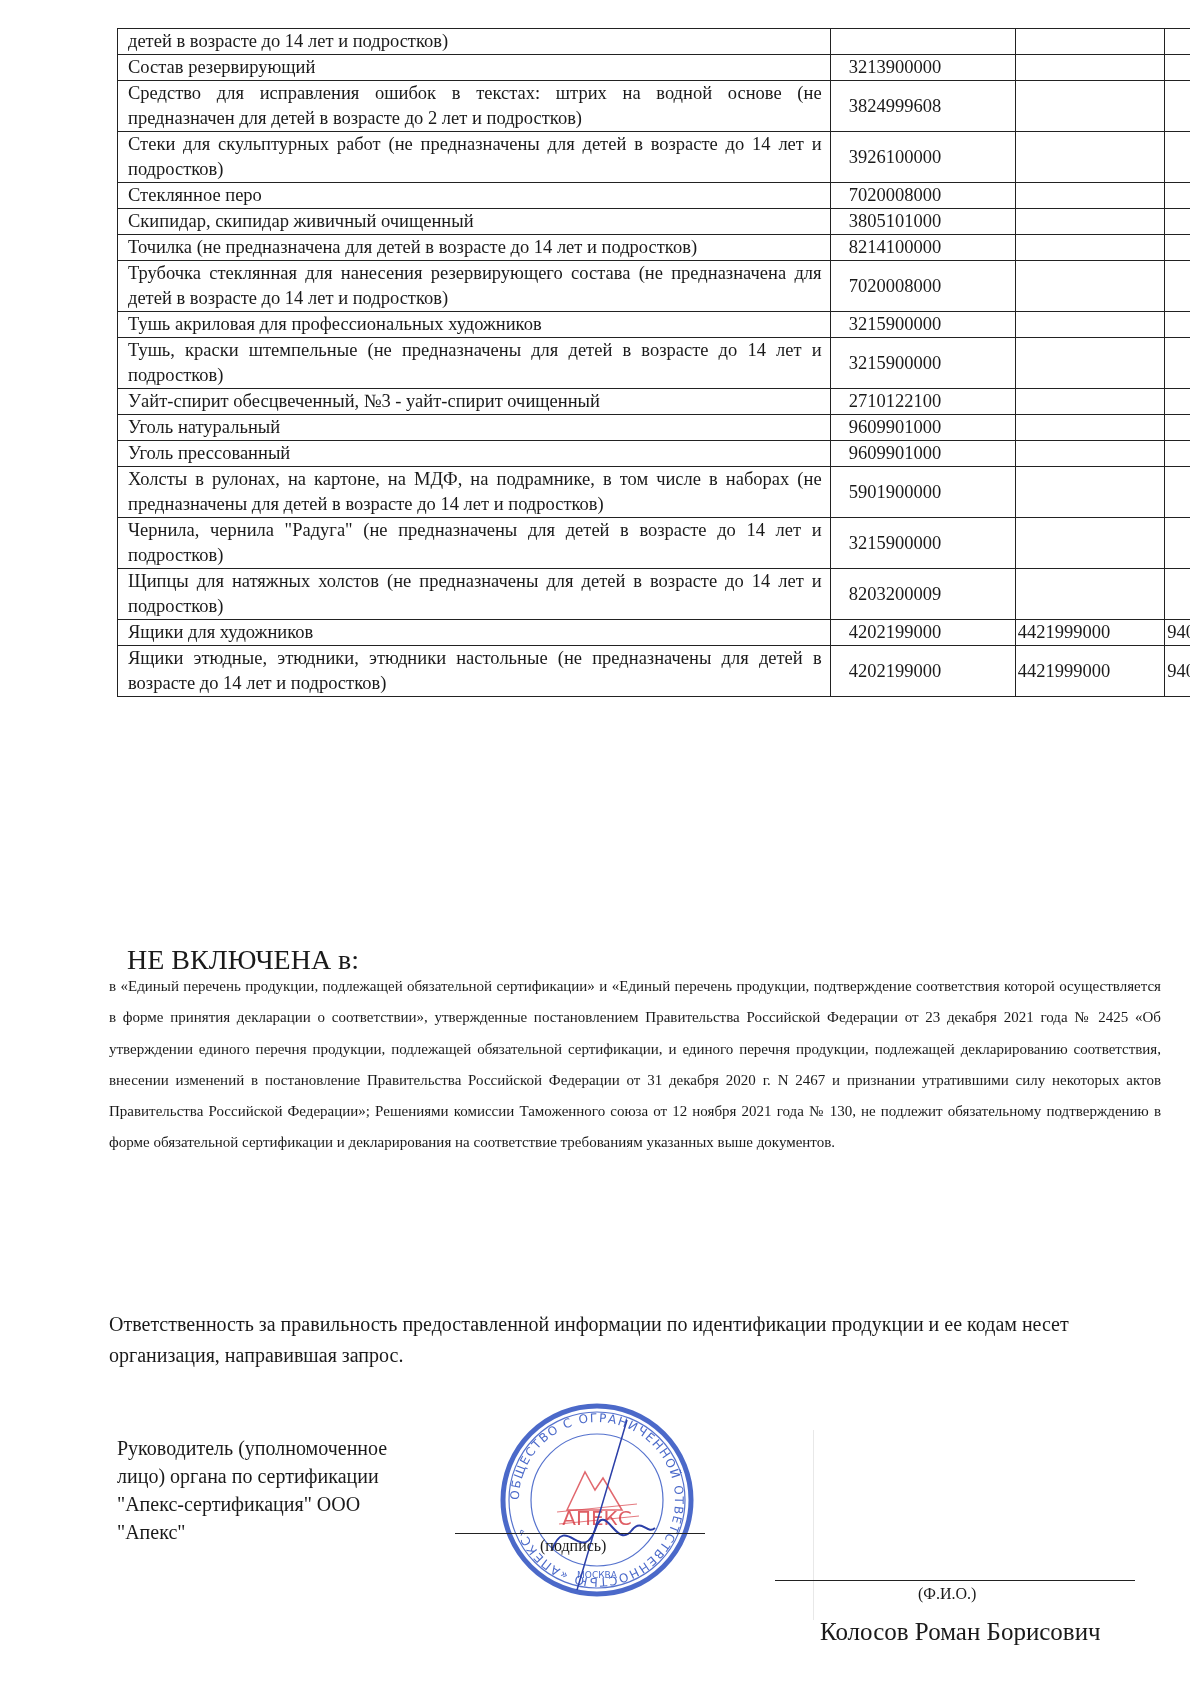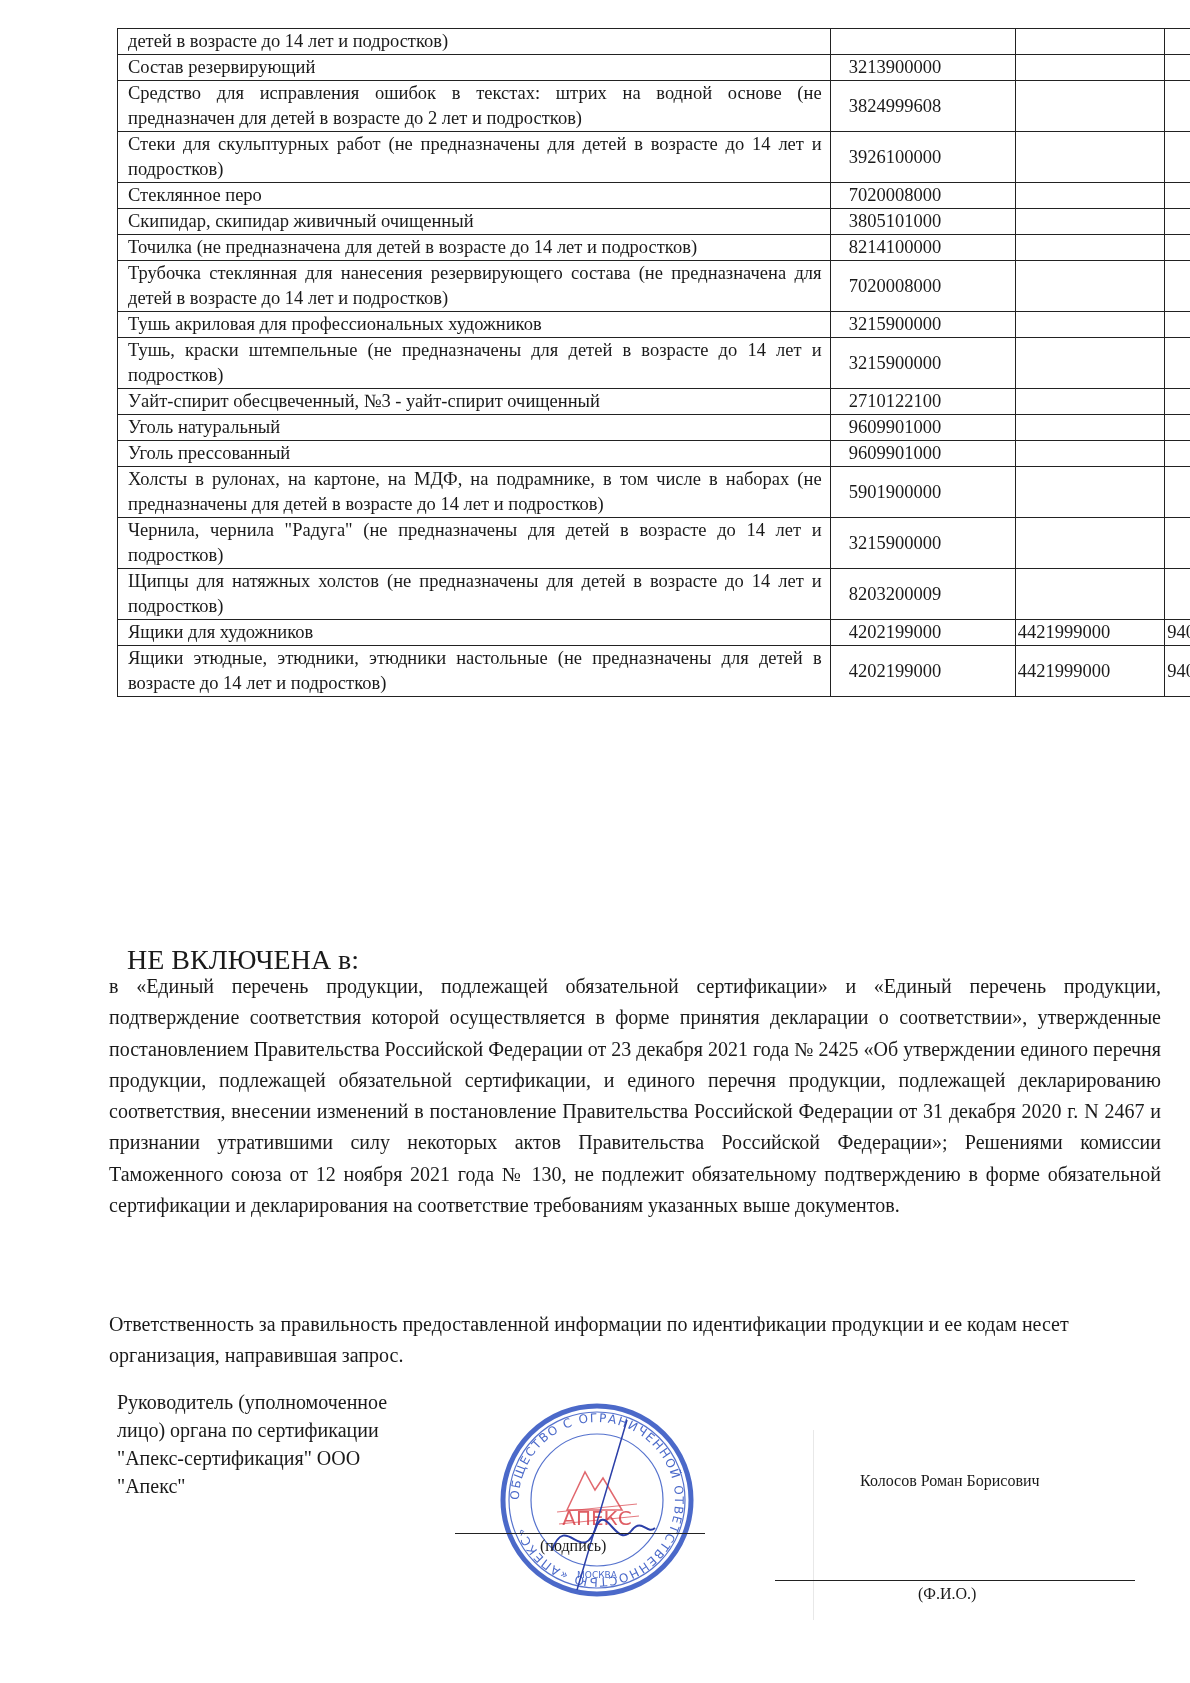--- a/index.html
+++ b/index.html
@@ -27,45 +27,44 @@
   table.codes td.c2 { width: 106px; padding-left: 2px; margin-top: 32px; }
   table.codes td.c3 { width: 100px; padding-left: 2px; }
 
   
   .heading {
     position: absolute; left: 127px; top: 944px;
     font-size: 28px;
   }
   .para {
     position: absolute; left: 109px; top: 971px; width: 1052px;
-    font-size: 20px; line-height: 31.3px;
+    font-size: 15px; line-height: 31.3px;
     text-align: justify;
   }
   .resp {
     position: absolute; left: 109px; top: 1309px; width: 1052px;
     font-size: 20px; line-height: 31px;
   }
 
   
   .role {
-    position: absolute; left: 117px; top: 1388px; width: 320px;
+    position: absolute; left: 117px; top: 1434px; width: 320px;
     font-size: 20px; line-height: 28px;
   }
   .sig-line {
     position: absolute; left: 455px; top: 1533px; width: 250px;
     border-top: 1.5px solid #222;
   }
   .sig-caption {
     position: absolute; left: 540px; top: 1537px;
     font-size: 16px;
   }
   .fio-name {
-    position: absolute; left: 820px; top: 1472px;
-    font-size: 16px;
-    margin-left: 40px;
+    position: absolute; left: 820px; top: 1618px;
+    font-size: 25px;
   }
   .fio-line {
     position: absolute; left: 775px; top: 1580px; width: 360px;
     border-top: 1.5px solid #222;
   }
   .fio-caption {
     position: absolute; left: 918px; top: 1585px;
     font-size: 16px;
   }
   .stamp {

